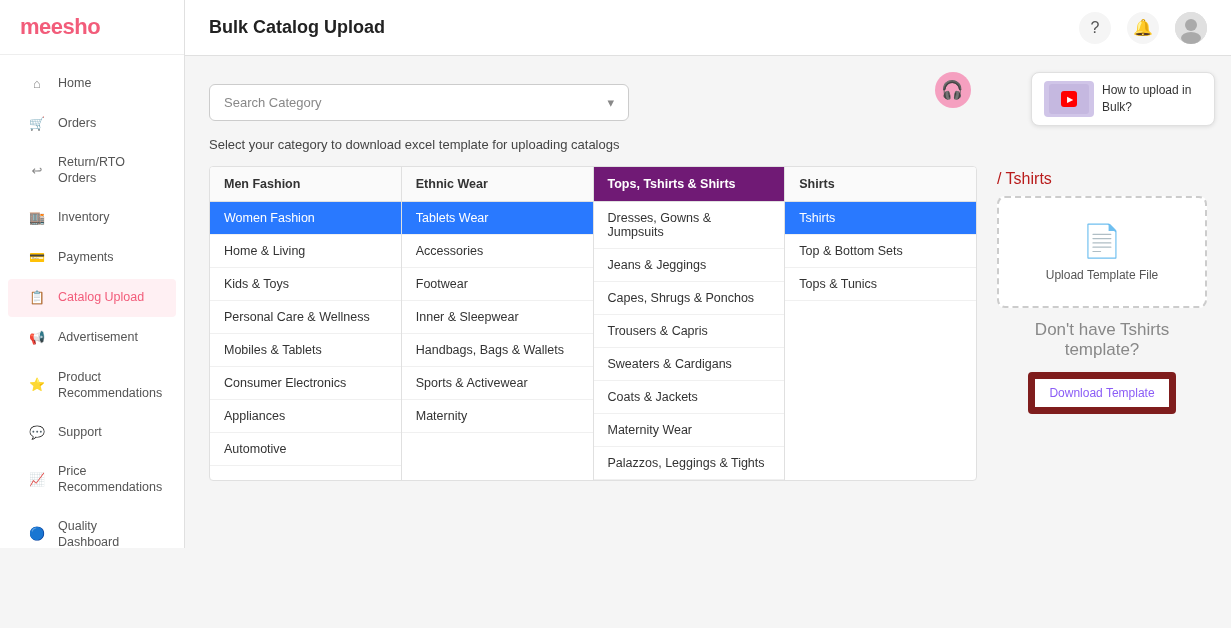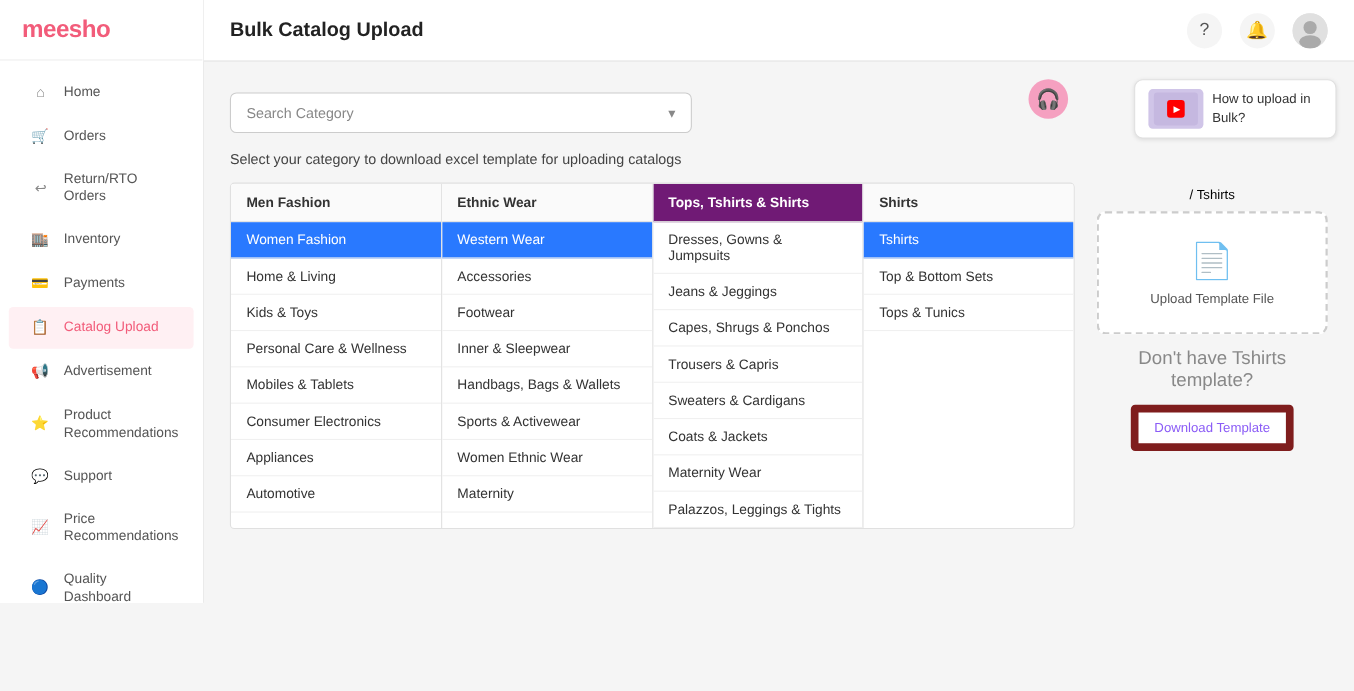--- a/index.html
+++ b/index.html
@@ -308,27 +308,26 @@
           <div class="cat-item">Kids &amp; Toys</div>
           <div class="cat-item">Personal Care &amp; Wellness</div>
           <div class="cat-item">Mobiles &amp; Tablets</div>
           <div class="cat-item">Consumer Electronics</div>
           <div class="cat-item">Appliances</div>
           <div class="cat-item">Automotive</div>
         </div>
 
         <div class="category-col">
           <div class="col-header">Ethnic Wear</div>
-          <div class="cat-item selected">Western Wear</div>
+          <div class="cat-item selected">Tablets Wear</div>
           <div class="cat-item">Accessories</div>
           <div class="cat-item">Footwear</div>
           <div class="cat-item">Inner &amp; Sleepwear</div>
           <div class="cat-item">Handbags, Bags &amp; Wallets</div>
           <div class="cat-item">Sports &amp; Activewear</div>
-          <div class="cat-item">Women Ethnic Wear</div>
           <div class="cat-item">Maternity</div>
         </div>
 
         <div class="category-col">
           <div class="col-header" style="background:#701a75;color:#fff;">Tops, Tshirts &amp; Shirts</div>
           <div class="cat-item">Dresses, Gowns &amp; Jumpsuits</div>
           <div class="cat-item">Jeans &amp; Jeggings</div>
           <div class="cat-item">Capes, Shrugs &amp; Ponchos</div>
           <div class="cat-item">Trousers &amp; Capris</div>
           <div class="cat-item">Sweaters &amp; Cardigans</div>
@@ -340,21 +339,21 @@
         <div class="category-col">
           <div class="col-header">Shirts</div>
           <div class="cat-item selected">Tshirts</div>
           <div class="cat-item">Top &amp; Bottom Sets</div>
           <div class="cat-item">Tops &amp; Tunics</div>
         </div>
       </div>
 
       <div style="margin-left:16px;flex-shrink:0;width:210px;">
 
-        <div style="font-size:12px;color:#000000;padding:4px 0 8px 0;text-align:center;">/ Tshirts</div>
+        <div style="font-size:16px;color:#b91c1c;padding:4px 0 8px 0;">/ Tshirts</div>
 
         <div style="border:2px dashed #ccc;border-radius:8px;padding:24px 16px;display:flex;flex-direction:column;align-items:center;gap:8px;background:#fff;">
           <span style="font-size:32px;color:#aaa;">📄</span>
           <span style="font-size:12px;color:#555;text-align:center;">Upload Template File</span>
         </div>
         <div style="margin-top:12px;text-align:center;">
           <div style="font-size:17px;color:#888;margin-bottom:8px;">Don't have Tshirts template?</div>
           <button class="download-btn">Download Template</button>
         </div>
       </div>

